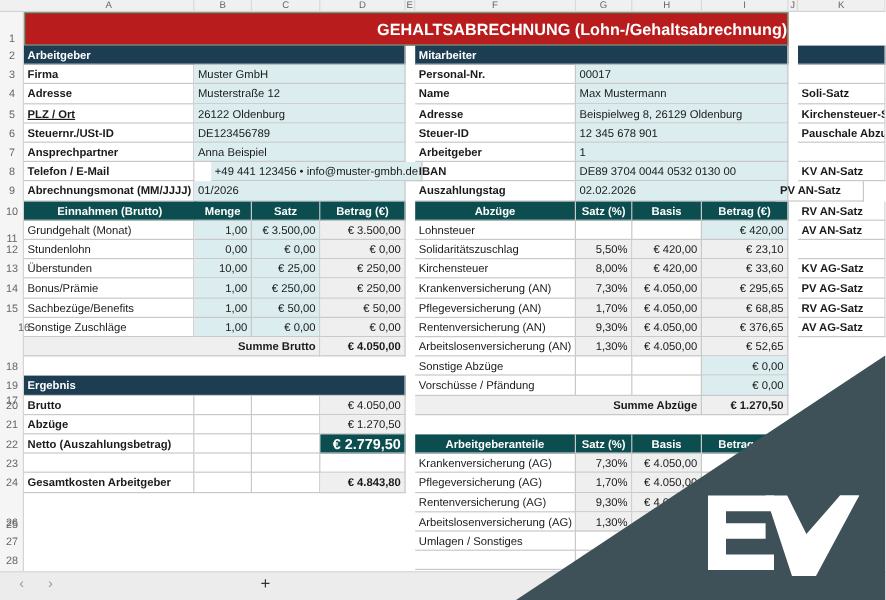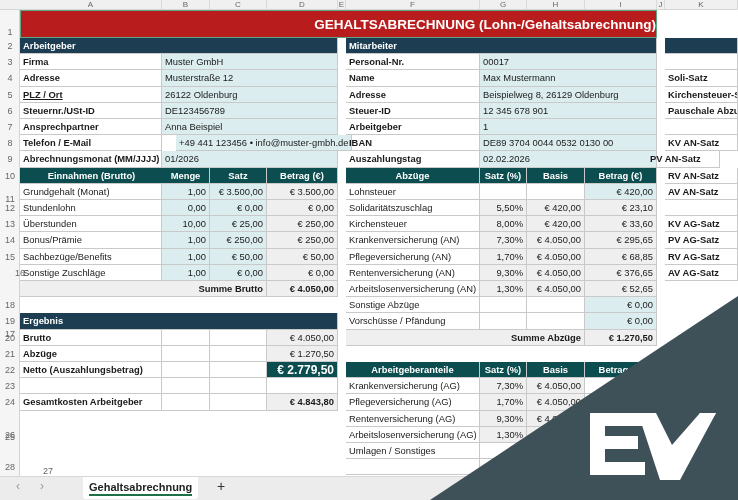--- a/index.html
+++ b/index.html
@@ -68,21 +68,21 @@
     <div class="r" style="top: 271px; height: 16.2px; line-height: 16.2px; margin-top: 45px;">17</div>
     <div class="r" style="top: 287.2px; height: 16.2px; line-height: 16.2px;">18</div>
     <div class="r" style="top: 303.4px; height: 16.2px; line-height: 16.2px;">19</div>
     <div class="r" style="top: 319.6px; height: 16.2px; line-height: 16.2px;">20</div>
     <div class="r" style="top: 335.8px; height: 16.2px; line-height: 16.2px;">21</div>
     <div class="r" style="top: 352px; height: 16.2px; line-height: 16.2px;">22</div>
     <div class="r" style="top: 368.2px; height: 16.2px; line-height: 16.2px;">23</div>
     <div class="r" style="top: 384.4px; height: 16.2px; line-height: 16.2px;">24</div>
     <div class="r" style="top: 399px; height: 16.2px; line-height: 16.2px; margin-top: 20px;">25</div>
     <div class="r" style="top: 416.8px; height: 16.2px; line-height: 16.2px;">26</div>
-    <div class="r" style="top: 453px; height: 16.2px; line-height: 16.2px; margin-left: 38px;">27</div>
+    <div class="r" style="top: 433px; height: 16.2px; line-height: 16.2px;">27</div>
     <div class="r" style="top: 449.2px; height: 16.2px; line-height: 16.2px;">28</div>
   </div>
 
 <div class="title">GEHALTSABRECHNUNG (Lohn-/Gehaltsabrechnung)</div>
 
 <div id="grid">
     <div class="cell navy" style="left: 20px; width: 318px; top: 38px; height: 16.2px;">Arbeitgeber</div>
     <div class="cell b" style="left: 20px; width: 142px; top: 54.2px; height: 16.2px;">Firma</div>
     <div class="cell in" style="left: 162px; width: 176px; top: 54.2px; height: 16.2px;">Muster GmbH</div>
     <div class="cell b" style="left: 20px; width: 142px; top: 70.4px; height: 16.2px;">Adresse</div>
@@ -244,21 +244,20 @@
     <div class="cell b" style="left: 665px; width: 73px; top: 200px; height: 16.2px;"></div>
     <div class="cell b" style="left: 665px; width: 73px; top: 216.2px; height: 16.2px;">KV AG-Satz</div>
     <div class="cell b" style="left: 665px; width: 73px; top: 232.4px; height: 16.2px;">PV AG-Satz</div>
     <div class="cell b" style="left: 665px; width: 73px; top: 248.6px; height: 16.2px;">RV AG-Satz</div>
     <div class="cell b" style="left: 665px; width: 73px; top: 264.8px; height: 16.2px;">AV AG-Satz</div>
   </div>
 
 <div class="tabbar">
   <span class="nav" style="left:16px">‹</span>
   <span class="nav" style="left:40px">›</span>
-  <div class="tab"><span>Gehaltsabrechnung</span></div>
   <span class="plus">+</span>
 </div>
 
 <svg class="overlay" viewBox="0 0 738 500">
   <polygon points="738,296 738,500 430,500" fill="#3f5158"></polygon>
   <g fill="#ffffff">
     <polygon points="590,413 645,413 645,426 605,426 605,436 638,436 638,449 605,449 605,462 645,462 645,475 590,475"></polygon>
     <polygon points="638,413 656,413 672,445 700,413 716,413 680,470 672,480 660,480"></polygon>
     <polygon points="700,413 716,413 680,480 664,480"></polygon>
   </g>

